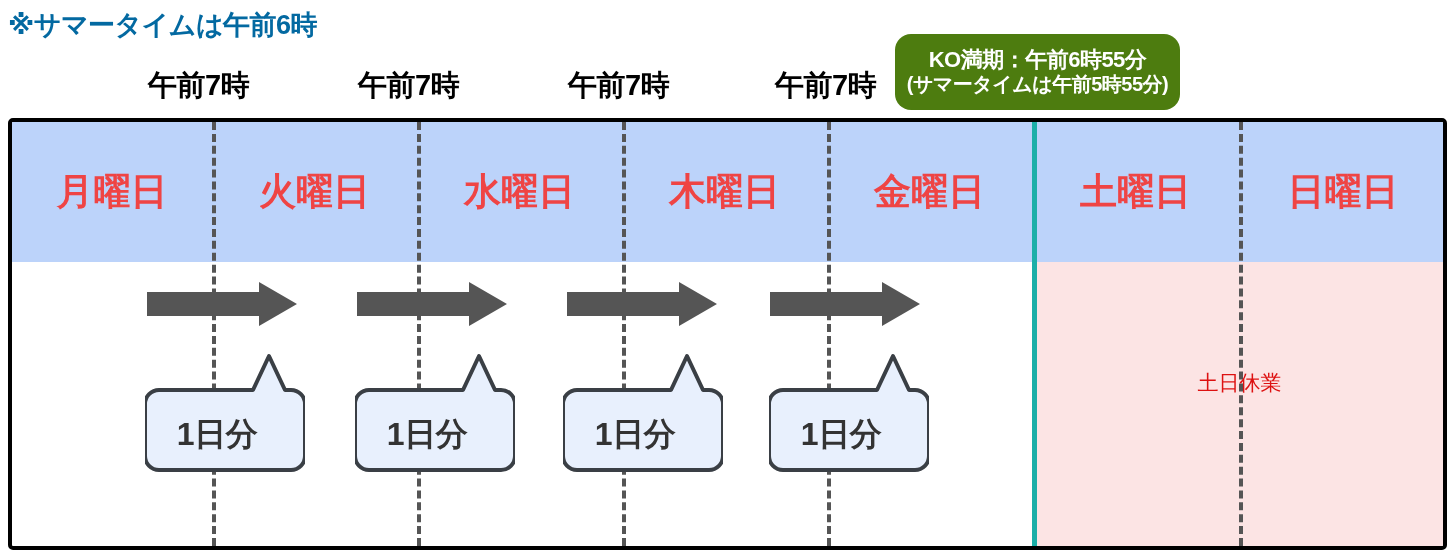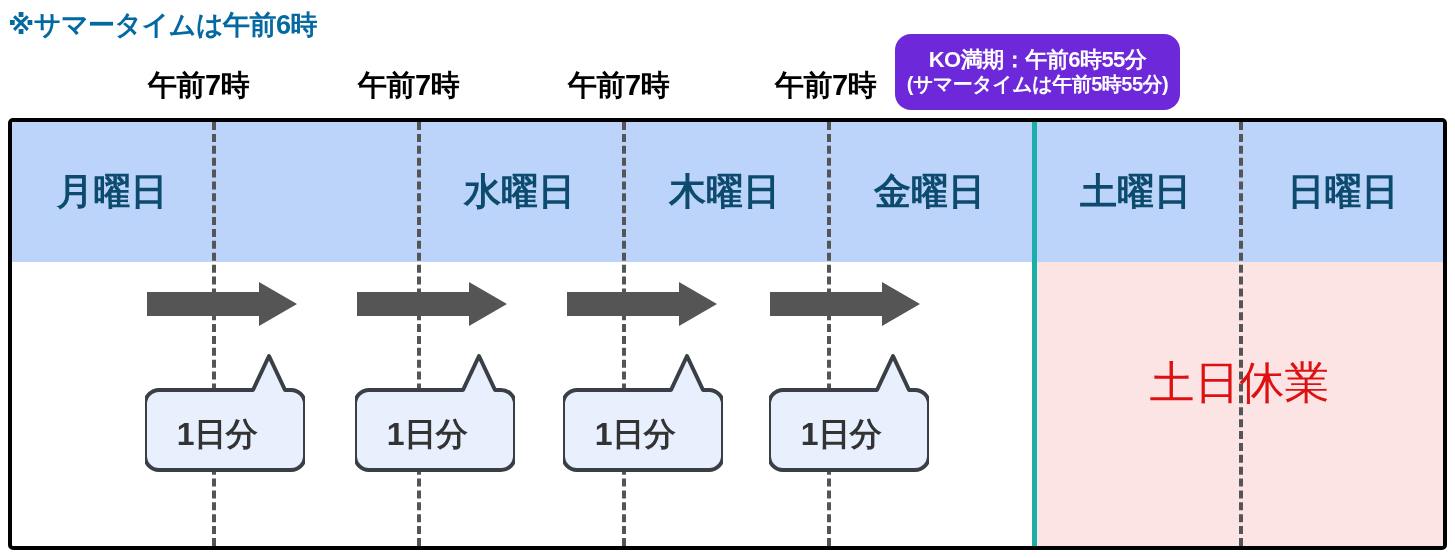--- a/index.html
+++ b/index.html
@@ -12,62 +12,62 @@
     font-size:27px;font-weight:bold;color:#0369a1;white-space:nowrap;
     letter-spacing:-0.5px;
   }
   .time-label{
     position:absolute;top:66px;
     font-size:29px;font-weight:bold;color:#000000;white-space:nowrap;
     letter-spacing:-0.5px;
   }
   .ko-badge{
     position:absolute;left:895px;top:34px;width:285px;height:76px;
-    background:#6d28d9;border-radius:16px;
+    background:#4d7c0f;border-radius:16px;
     display:flex;flex-direction:column;align-items:center;justify-content:center;
     color:#ffffff;box-sizing:border-box;
   }
   .ko-line1{font-size:22px;font-weight:bold;line-height:1.12;white-space:nowrap;letter-spacing:-0.5px;}
   .ko-line2{font-size:20px;font-weight:bold;line-height:1.12;white-space:nowrap;letter-spacing:-0.5px;}
 
   .frame{
     position:absolute;left:8px;top:118px;width:1439px;height:432px;
     border:4px solid #000000;border-radius:5px;box-sizing:border-box;
     background:#ffffff;overflow:hidden;
   }
   .header-band{
     position:absolute;left:0;top:0;width:100%;height:140px;background:#BCD3FA;
   }
   .weekend-band{
     position:absolute;left:1020px;top:140px;right:0;bottom:0;background:#FCE4E4;
   }
   .day-cell{
     position:absolute;top:0;height:140px;
     display:flex;align-items:center;justify-content:center;
-    font-size:37px;font-weight:bold;color:#0c4a6e;white-space:nowrap;
+    font-size:37px;font-weight:bold;color:#ef4444;white-space:nowrap;
     letter-spacing:0px;
   }
   .vdash{
     position:absolute;top:0;bottom:0;width:0;
     border-left:4px dashed #555555;
   }
   .teal-line{
     position:absolute;top:0;bottom:0;left:1020px;width:5px;background:#1BAFA8;
   }
   .arrow{position:absolute;top:160px;}
   .callout{position:absolute;top:230px;}
   .callout-text{
     position:absolute;left:0;top:48px;width:144px;height:70px;
     display:flex;align-items:center;justify-content:center;
     font-size:32px;font-weight:bold;color:#333333;white-space:nowrap;
     letter-spacing:-0.5px;
   }
   .closed-text{
-    position:absolute;left:1020px;top:231px;width:415px;
-    text-align:center;font-size:45px;color:#dd1111;white-space:nowrap;
+    position:absolute;left:1020px;top:247px;width:415px;
+    text-align:center;font-size:21px;color:#dd1111;white-space:nowrap;
   }
 </style>
 </head>
 <body>
 
 <div class="note-title">※サマータイムは午前6時</div>
 
 <div class="time-label" style="left:148px">午前7時</div>
 <div class="time-label" style="left:358px">午前7時</div>
 <div class="time-label" style="left:568px">午前7時</div>
@@ -84,20 +84,21 @@
   <div class="weekend-band"></div>
 
   <div class="vdash" style="left:200px"></div>
   <div class="vdash" style="left:405px"></div>
   <div class="vdash" style="left:610px"></div>
   <div class="vdash" style="left:815px"></div>
   <div class="vdash" style="left:1227px"></div>
   <div class="teal-line"></div>
 
   <div class="day-cell" style="left:0px;width:200px">月曜日</div>
+  <div class="day-cell" style="left:200px;width:205px">火曜日</div>
   <div class="day-cell" style="left:405px;width:205px">水曜日</div>
   <div class="day-cell" style="left:610px;width:205px">木曜日</div>
   <div class="day-cell" style="left:815px;width:205px">金曜日</div>
   <div class="day-cell" style="left:1020px;width:207px">土曜日</div>
   <div class="day-cell" style="left:1227px;width:208px">日曜日</div>
 
   <div class="arrow" style="left:135px">
     <svg width="150" height="44" viewBox="0 0 150 44">
         <polygon points="0,10 112,10 112,0 150,22 112,44 112,34 0,34" fill="#555555"></polygon>
       </svg>

